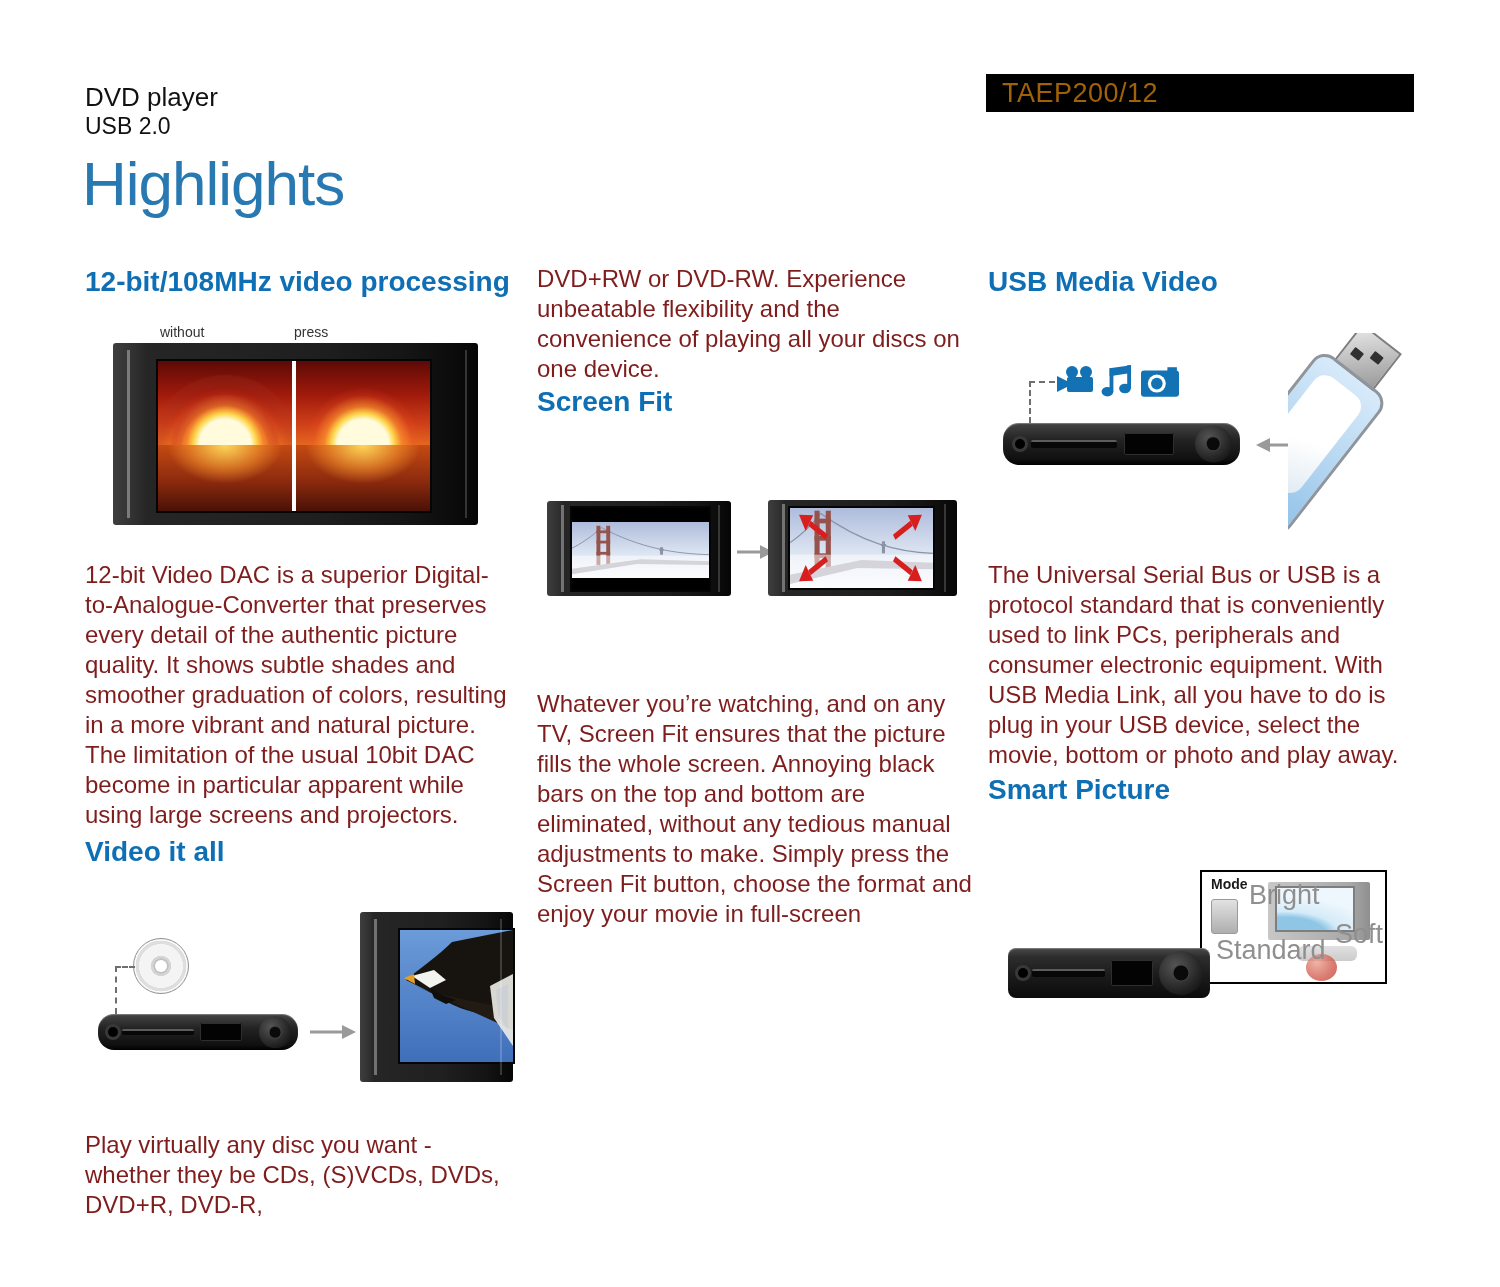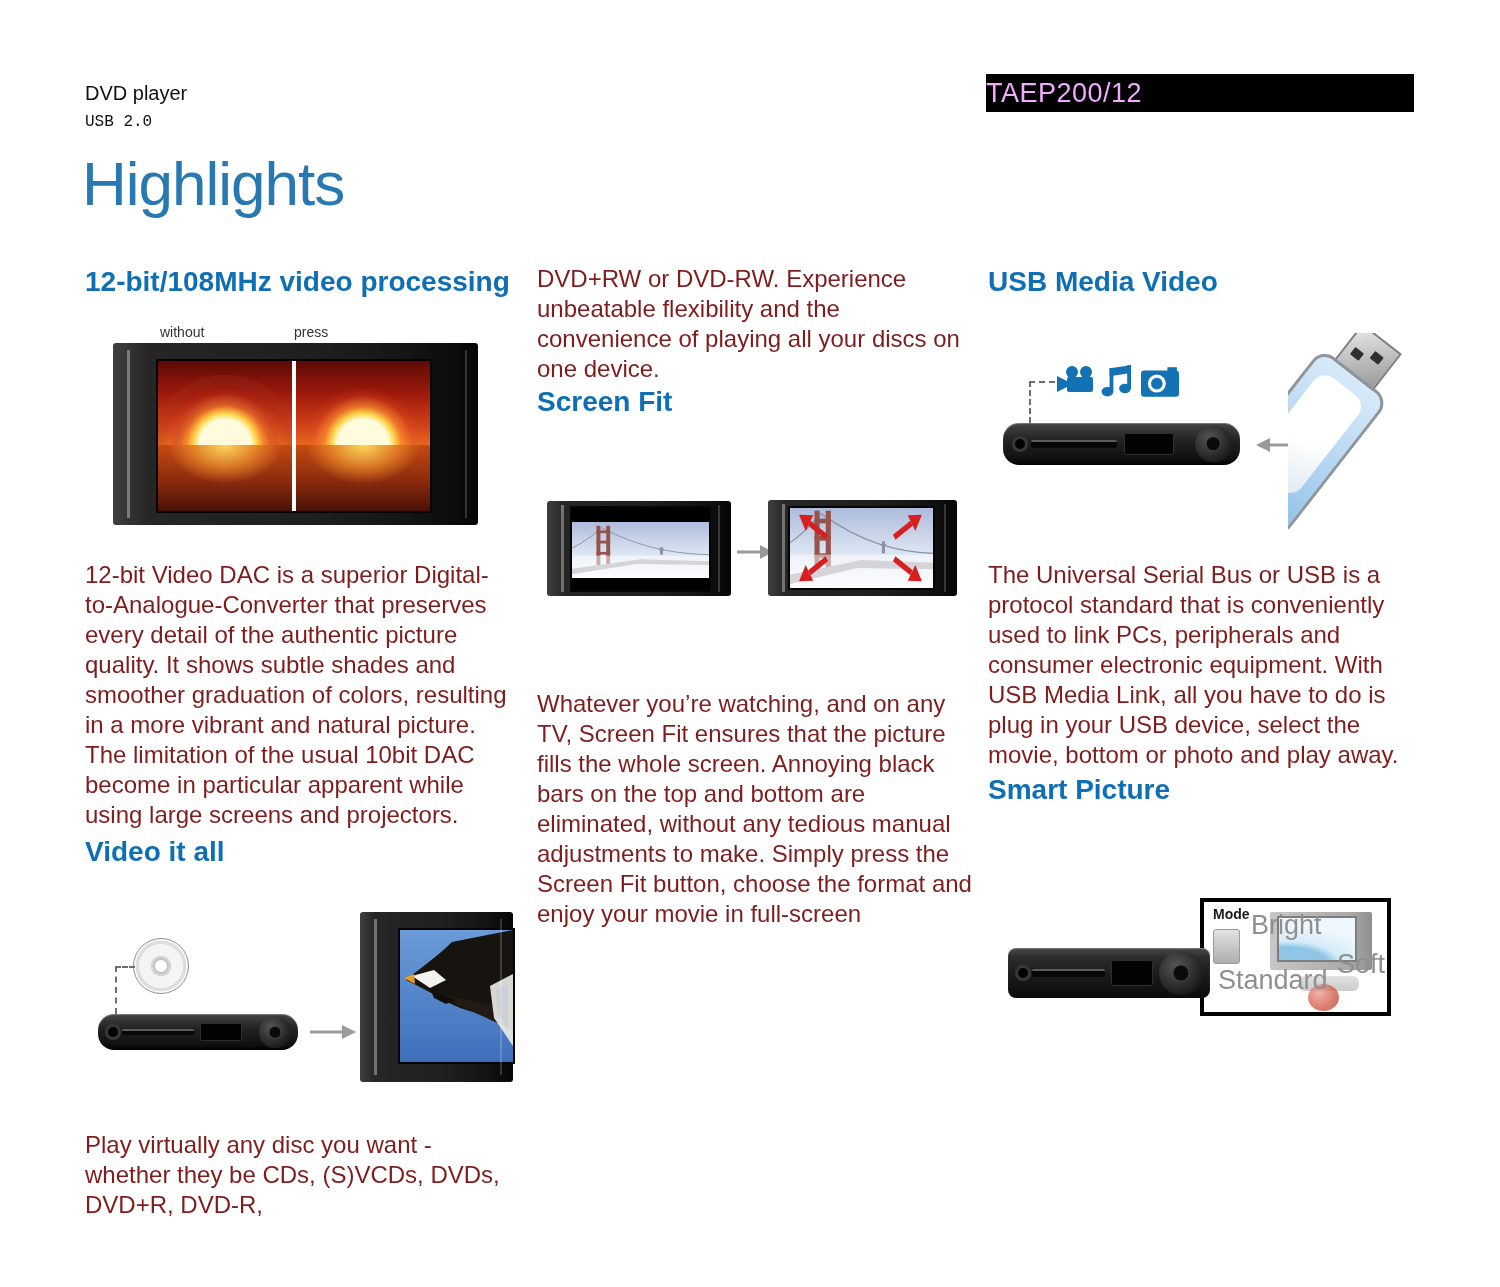--- a/index.html
+++ b/index.html
@@ -1,24 +1,24 @@
 <!DOCTYPE html>
 <html><head>
 <meta charset="utf-8">
 <style>
   html,body{margin:0;padding:0;background:#fff;}
   .page{position:relative;width:1500px;height:1287px;background:#ffffff;overflow:hidden;
         font-family:"Liberation Sans", sans-serif;color:#1f1f1f;}
   .abs{position:absolute;}
 
   
-  .product-type{left:85px;top:82px;font-size:20px;color:#111;}
-  .product-sub{left:85px;top:113px;font-size:16px;color:#111;font-family:Liberation Mono, monospace;}
+  .product-type{left:85px;top:82px;font-size:26px;color:#111;}
+  .product-sub{left:85px;top:113px;font-size:23px;color:#111;}
   .model-bar{left:986px;top:74px;width:428px;height:38px;background:#000;}
-  .model-bar span{display:block;color:#f0abfc;font-size:27px;line-height:39px;letter-spacing:.5px;}
+  .model-bar span{display:block;color:#a16207;font-size:27px;line-height:39px;padding-left:16px;letter-spacing:.5px;}
   .page-title{left:82px;top:148px;font-size:62px;font-weight:400;color:#2878b2;letter-spacing:-1px;}
 
   
   .sec-heading{font-size:28px;font-weight:700;color:#0f6fb4;}
   .body{font-size:24px;line-height:30px;color:#7f1d1d;}
   .img-label{font-size:14px;color:#333;}
 
   
   .crt{position:absolute;background:linear-gradient(90deg,#3e3e3e 0,#303030 6%,#262626 9%,#1f1f1f 55%,#141414 82%,#060606 100%);
        border-radius:3px;}
@@ -55,21 +55,21 @@
   .sunset .sky{position:absolute;left:0;right:0;top:0;height:56%;
     background:radial-gradient(circle at 50% 100%,#fffbdc 0 24%,#ffd84e 29%,rgba(255,150,50,.65) 36%,rgba(255,90,40,.18) 46%,transparent 54%),
                linear-gradient(180deg,#5c0a06,#a01a0b 40%,#cf3f18 75%,#e4671f 100%);}
   .sunset .water{position:absolute;left:0;right:0;bottom:0;height:44%;
     background:radial-gradient(ellipse 55% 75% at 50% 0%,rgba(255,222,92,.95),rgba(255,160,50,.5) 50%,transparent 78%),
                linear-gradient(180deg,#c44a12,#8c2a0e 55%,#4a1106 100%);}
   .sunset.hazy .sky::after{content:"";position:absolute;inset:0;
     background:radial-gradient(circle at 50% 105%,transparent 0 38%,rgba(190,70,40,.28) 40% 48%,transparent 50%,rgba(170,50,35,.22) 58% 66%,transparent 68%);}
 
   
-  .sp-panel{position:absolute;background:#fff;border:4px solid #000000;margin-top:28px;}
+  .sp-panel{position:absolute;background:#fff;border:2px solid #000000;}
   .sp-mode{position:absolute;left:9px;top:4px;font-size:14px;font-weight:700;color:#1a1a1a;}
   .sp-btn{position:absolute;left:9px;top:27px;width:25px;height:33px;border-radius:3px;
           background:linear-gradient(180deg,#e2e2e2,#aeaeae);border:1px solid #9a9a9a;}
   .sp-word{position:absolute;color:#8f8f8f;font-size:27px;}
   .sp-tv{position:absolute;background:linear-gradient(90deg,#c7c7c7,#a8a8a8 80%,#8f8f8f);border-radius:2px;}
   .sp-tv .sp-scr{position:absolute;left:9%;top:10%;width:74%;height:72%;
           background:radial-gradient(ellipse 120% 90% at 10% 110%,#8fc6e6 0 45%,#d4ebf8 60%,#eef7fd 100%);
           box-shadow:0 0 0 2px #7e7e7e;}
   .sp-ghost{position:absolute;background:linear-gradient(180deg,#d9d9d9,#bfbfbf);border-radius:6px;opacity:.8;}
   .sp-ball{position:absolute;border-radius:50%;background:radial-gradient(circle at 35% 30%,#eb9a8a,#ce5040 60%,#b03525);opacity:.75;}

